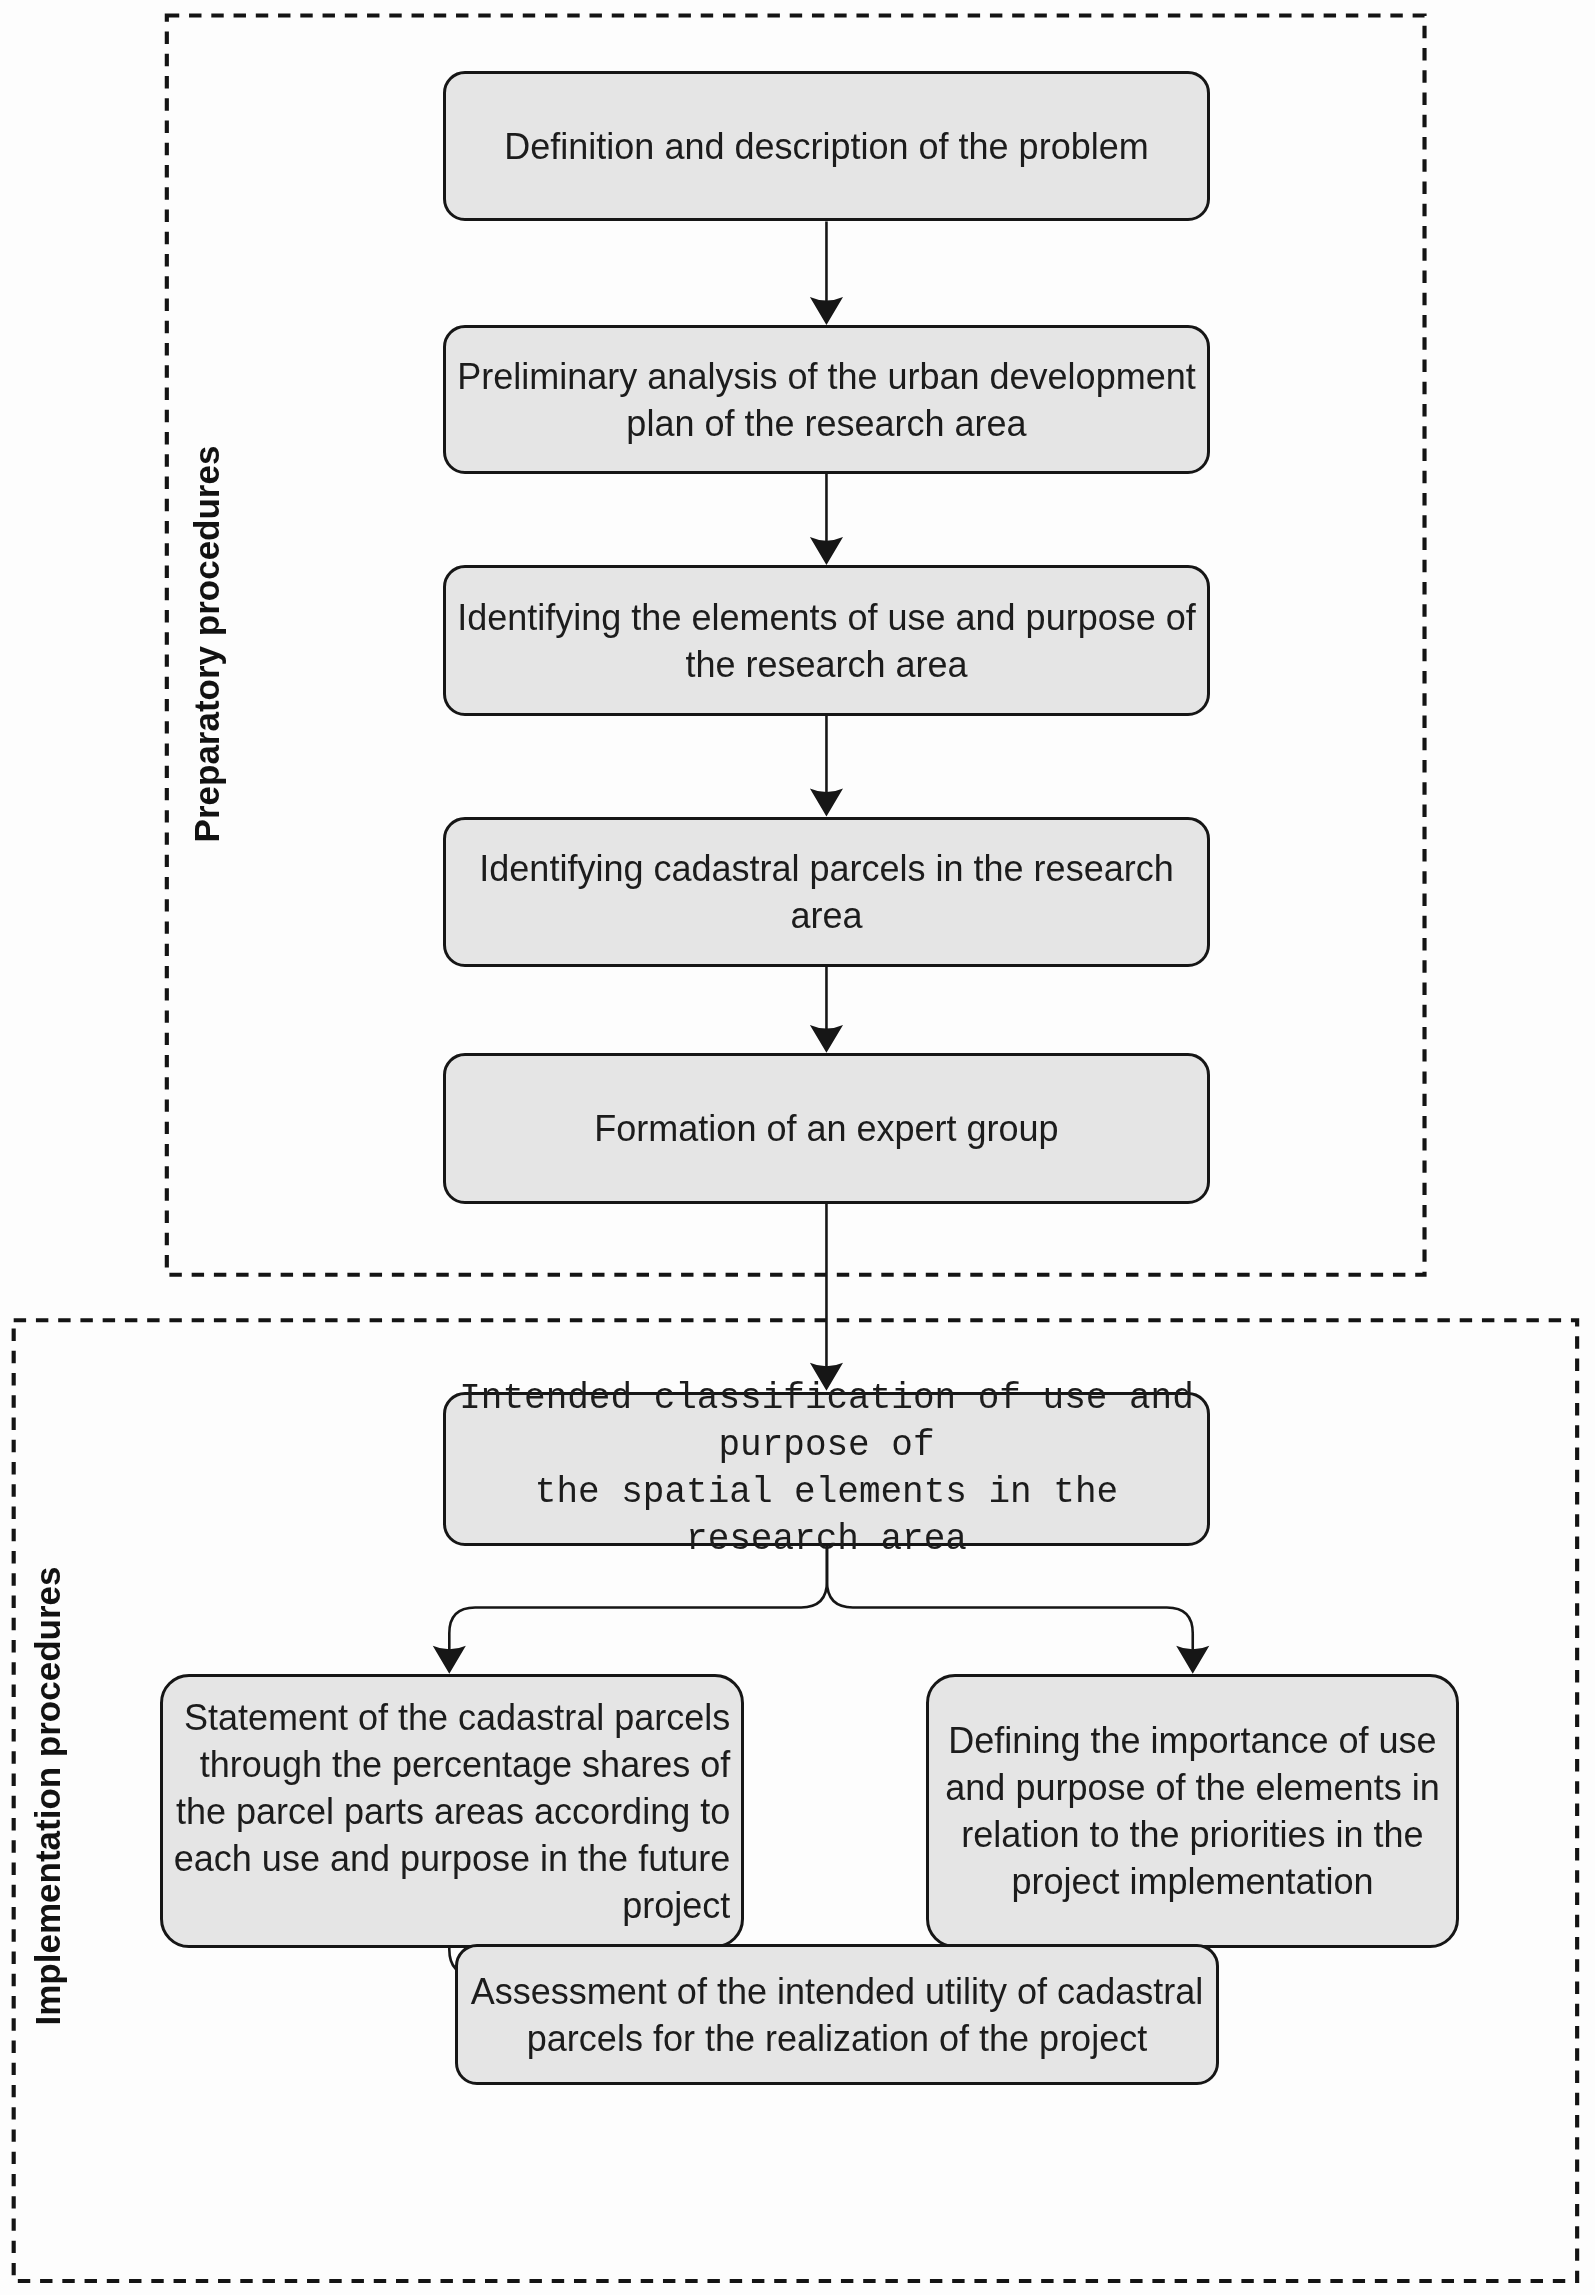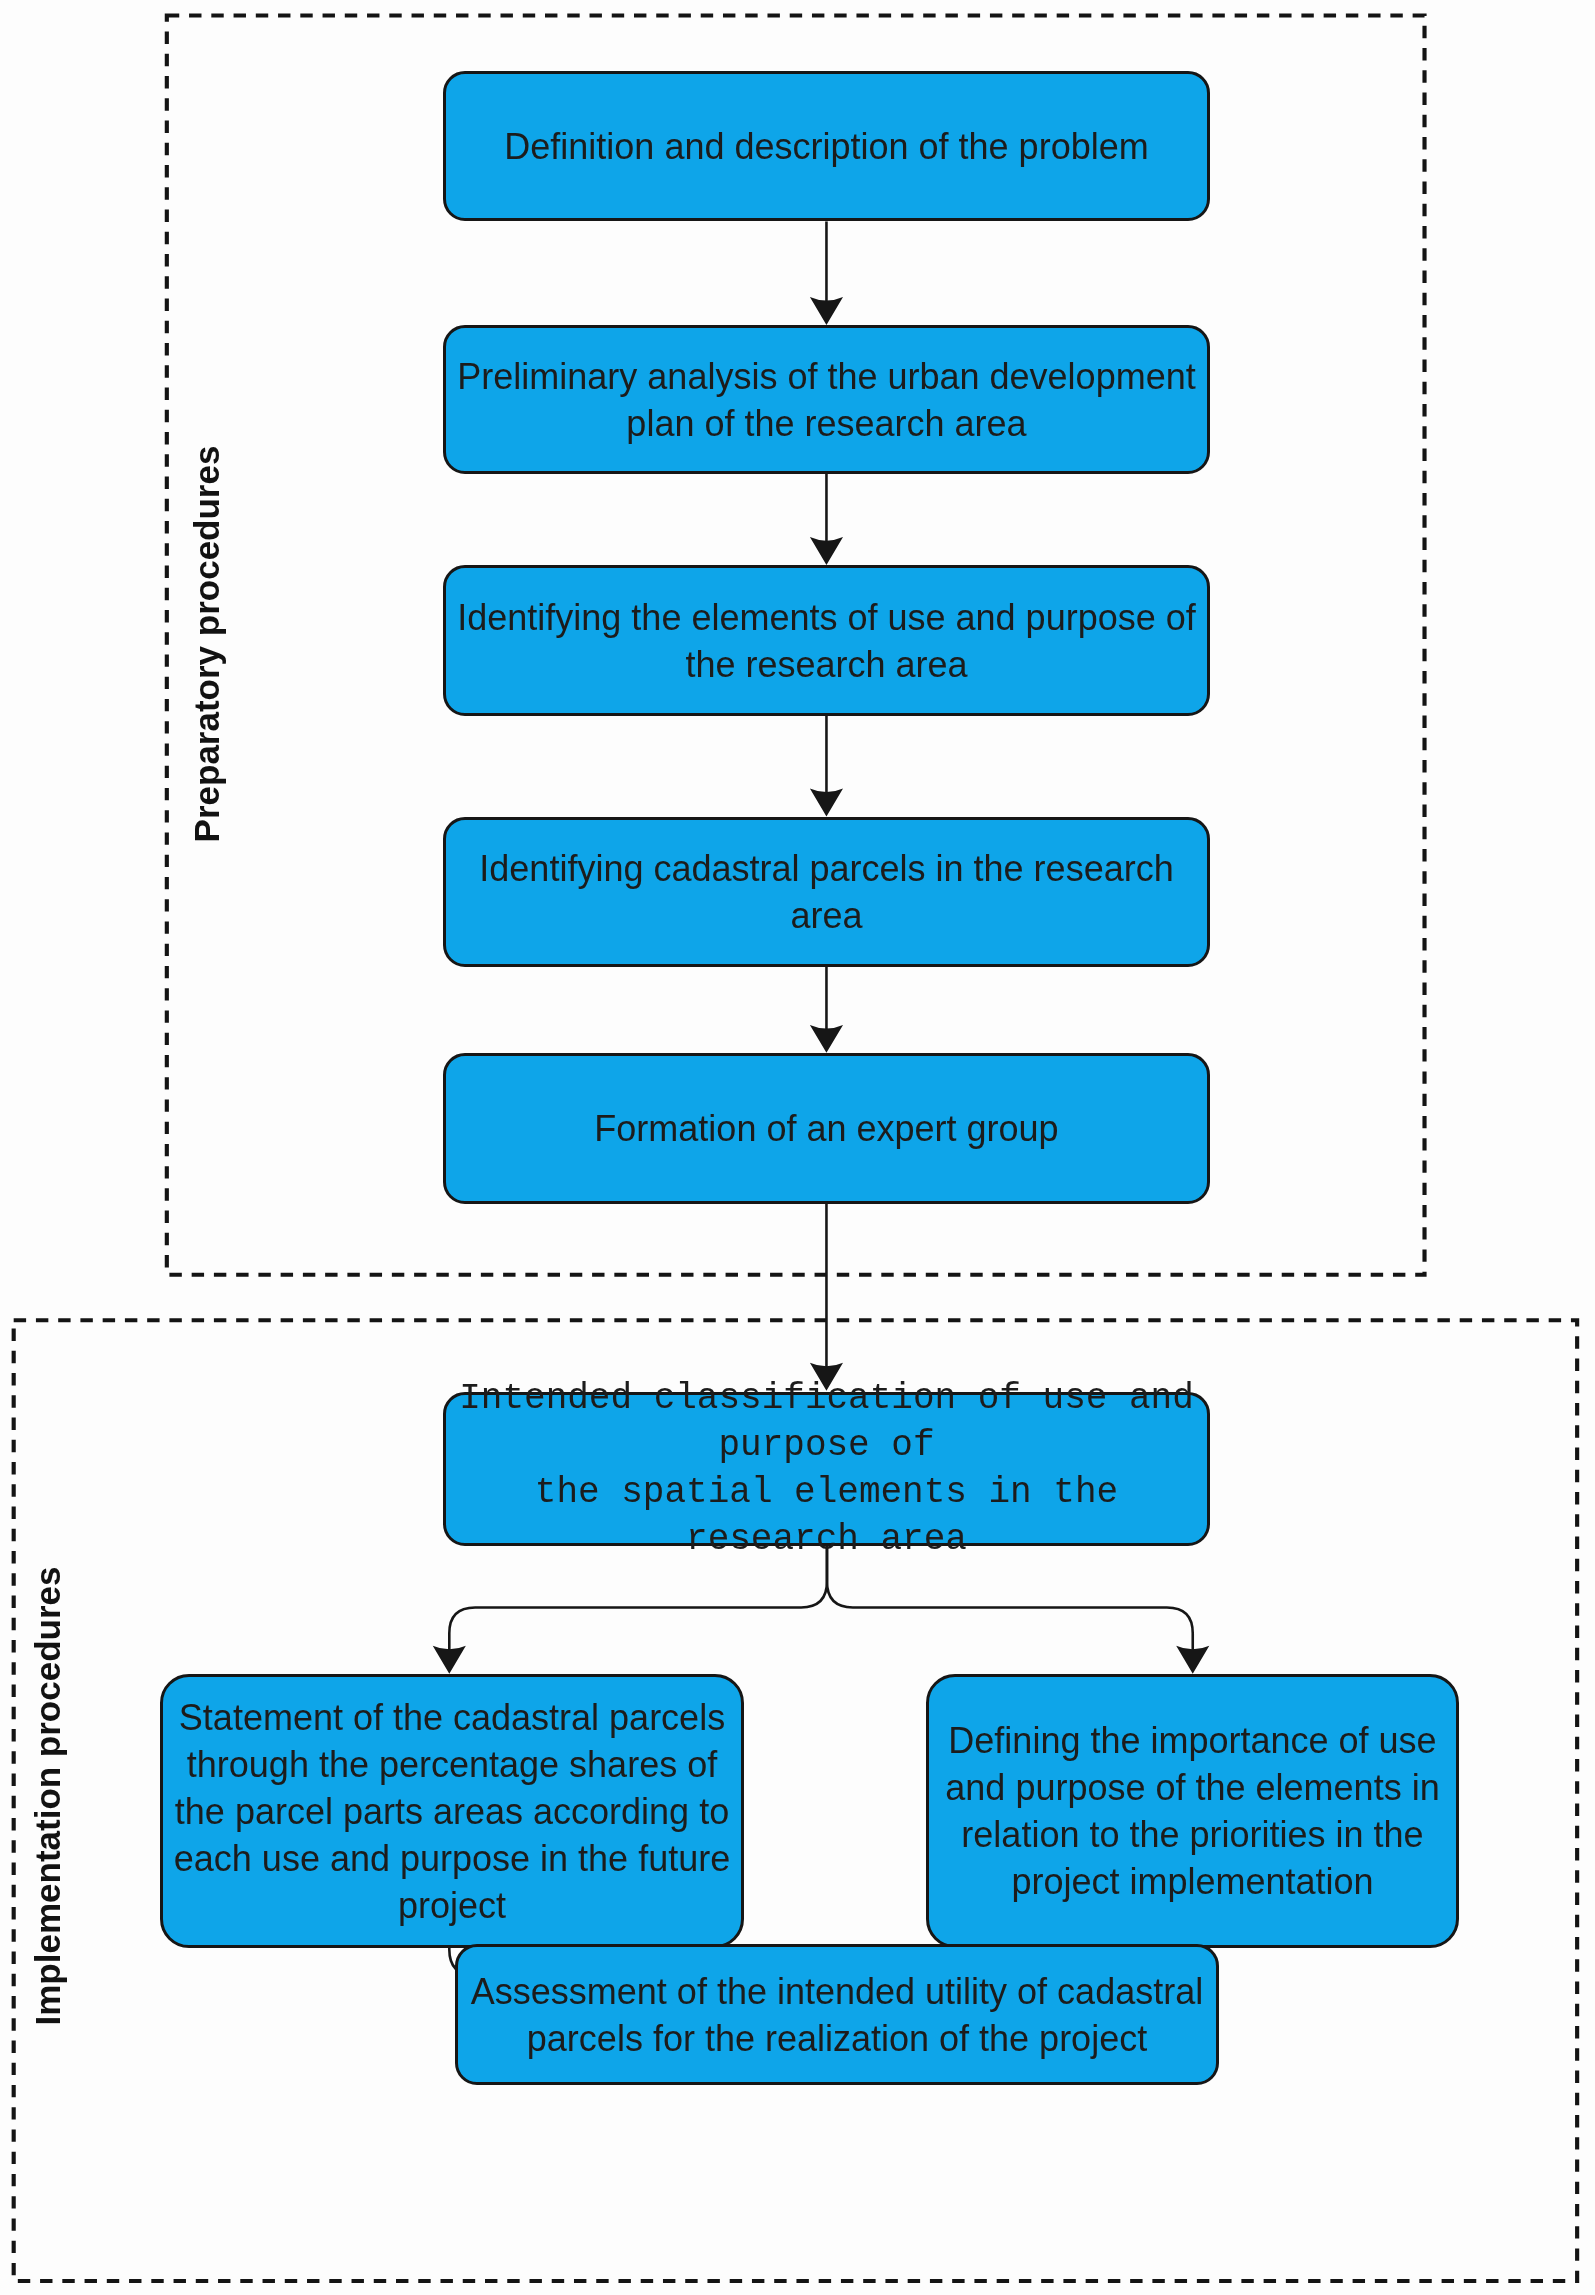--- a/index.html
+++ b/index.html
@@ -7,21 +7,21 @@
     position:relative;
     width:1596px;height:2295px;
     background:#fdfdfd;
     overflow:hidden;
     font-family:"Liberation Sans", sans-serif;
   }
   .overlay{position:absolute;left:0;top:0;width:1596px;height:2295px;}
   .node{
     position:absolute;
     box-sizing:border-box;
-    background:#0ea5e9;
+    background:#e5e5e5;
     border:3.1px solid #161616;
     border-radius:22px;
     display:flex;align-items:center;justify-content:center;
     text-align:center;
     font-size:36px;line-height:47px;
     color:#1c1c1c;
     white-space:pre-line;
     padding:0 6.2px;
   }
   .node.wide-radius{border-radius:29px;}
@@ -34,21 +34,21 @@
     color:#121212;
   }
   #gl-prep{left:207px;top:644px;}
   #gl-impl{left:48px;top:1796px;}
   #n1{left:443px;top:71px;width:767px;height:150px;}
   #n2{left:443px;top:325px;width:767px;height:149px;}
   #n3{left:443px;top:565px;width:767px;height:151px;}
   #n4{left:443px;top:817px;width:767px;height:150px;}
   #n5{left:443px;top:1053px;width:767px;height:151px;}
   #n6{left:443px;top:1392px;width:767px;height:154px;font-family:Liberation Mono, monospace;}
-  #n7{left:160px;top:1674px;width:584px;height:274px;}
+  #n7{left:160px;top:1674px;width:584px;height:274px;text-align:right;}
   #n8{left:926px;top:1674px;width:533px;height:274px;}
   #n9{left:455px;top:1944px;width:764px;height:141px;}
 </style>
 </head>
 <body>
 
 <div class="canvas">
 
   <svg class="overlay" viewBox="0 0 3084 4436" aria-hidden="true">
     <defs>

